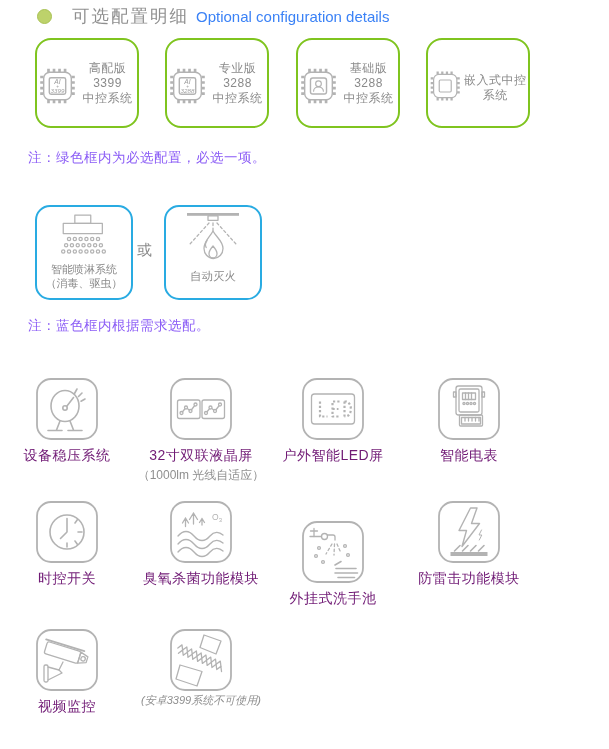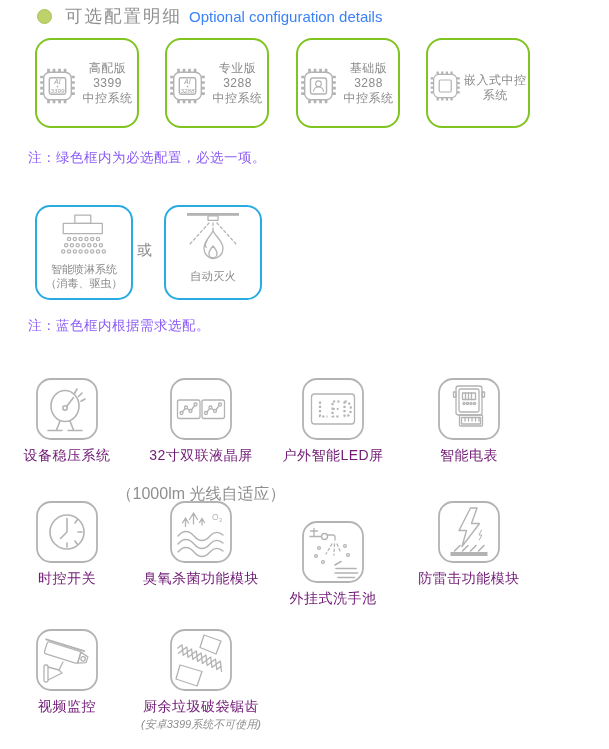--- a/index.html
+++ b/index.html
@@ -1,39 +1,39 @@
 <!DOCTYPE html>
 <html><head>
 <meta charset="utf-8">
 <style>
   html,body{margin:0;padding:0;background:#fff;}
   .page{position:relative;width:609px;height:749px;background:#fff;overflow:hidden;
         font-family:"Liberation Sans","DejaVu Sans",sans-serif;}
   
   .hdr{position:absolute;left:37px;top:4px;display:flex;align-items:center;}
   .bullet{width:13px;height:13px;border-radius:50%;background:#bdd26b;border:1px solid #a9c254;}
-  .t-zh{margin-left:13px;font-size:17.5px;color:#8f8f8f;letter-spacing:2px;}
+  .t-zh{margin-left:20px;font-size:17.5px;color:#8f8f8f;letter-spacing:2px;}
   .t-en{margin-left:7px;font-size:15px;color:#3b82f6;}
   
   .gbox{position:absolute;top:38px;width:100px;height:86px;border:2px solid #7fc41f;
         border-radius:16px;display:flex;flex-direction:row;align-items:center;background:#fff;}
   .gbox svg{margin-top:5px;}
   .gbox-label{font-size:12px;line-height:15px;color:#8a8a8a;text-align:center;margin-top:1px;letter-spacing:0.5px;}
   .pad1{margin-top:9px;}
   
   .note{position:absolute;font-size:13.5px;color:#8b5cf6;letter-spacing:0.5px;}
   
   .bbox{position:absolute;top:205px;height:91px;border:2px solid #29abe2;border-radius:15px;
         display:flex;flex-direction:column;align-items:center;background:#fff;}
   .bbox-label{font-size:11px;line-height:13.5px;color:#8a8a8a;text-align:center;}
   .or{position:absolute;left:137px;top:241px;font-size:15px;color:#8a8a8a;}
   
   .cell{position:absolute;width:190px;transform:translateX(-50%);display:flex;flex-direction:column;align-items:center;}
   .glabel{font-size:14px;color:#701a75;margin-top:6px;letter-spacing:0.5px;white-space:nowrap;}
-  .gsub{font-size:16px;color:#8f8f8f;margin-top:19px;white-space:nowrap;}
+  .gsub{font-size:12px;color:#8f8f8f;margin-top:2px;white-space:nowrap;}
   .gsub2{font-size:11px;color:#8f8f8f;margin-top:1px;white-space:nowrap;font-style:italic;}
   
   .st{stroke:#b3b3b3;fill:none;stroke-width:1.6;stroke-linecap:round;stroke-linejoin:round;}
   .stt{stroke:#b3b3b3;fill:none;stroke-width:1.3;stroke-linecap:round;stroke-linejoin:round;}
   .pin{stroke:#b3b3b3;stroke-width:3;stroke-linecap:butt;fill:none;}
   .fl{fill:#b3b3b3;stroke:none;}
   .dash{stroke-dasharray:2.5,2.6;}
   .dot{stroke-dasharray:2.2,2.1;stroke-width:2.2;stroke-linecap:butt;}
   .chiptxt{fill:#9c9c9c;font-style:italic;font-family:"Liberation Sans",sans-serif;stroke:none;}
 </style>
@@ -353,17 +353,16 @@
         </g>
       <g class="stt" stroke-width="1.2">
         <path d="M35,7 L52,13 L47,26 L31,19.5 Z"></path>
         <path d="M11,37 L33,43.5 L28,58 L7,51 Z"></path>
       </g>
       <g class="stt" stroke-width="1" transform="rotate(23 32 32)">
         <path d="M6,30 l2.6,-4.5 l2.6,4.5 l2.6,-4.5 l2.6,4.5 l2.6,-4.5 l2.6,4.5 l2.6,-4.5 l2.6,4.5 l2.6,-4.5 l2.6,4.5 l2.6,-4.5 l2.6,4.5 l2.6,-4.5 l2.6,4.5 l2.6,-4.5 l2.6,4.5 l2.6,-4.5 l2.6,4.5"></path>
         <path d="M6,30 l2.6,-4.5 l2.6,4.5 l2.6,-4.5 l2.6,4.5 l2.6,-4.5 l2.6,4.5 l2.6,-4.5 l2.6,4.5 l2.6,-4.5 l2.6,4.5 l2.6,-4.5 l2.6,4.5 l2.6,-4.5 l2.6,4.5 l2.6,-4.5 l2.6,4.5 l2.6,-4.5 l2.6,4.5" transform="translate(2.6,4.6)"></path>
       </g>
     </svg>
-    <div class="glabel">厨余垃圾破袋锯齿</div>
     <div class="gsub2">(安卓3399系统不可使用)</div>
   </div>
 
 </div>
 
 </body></html>

